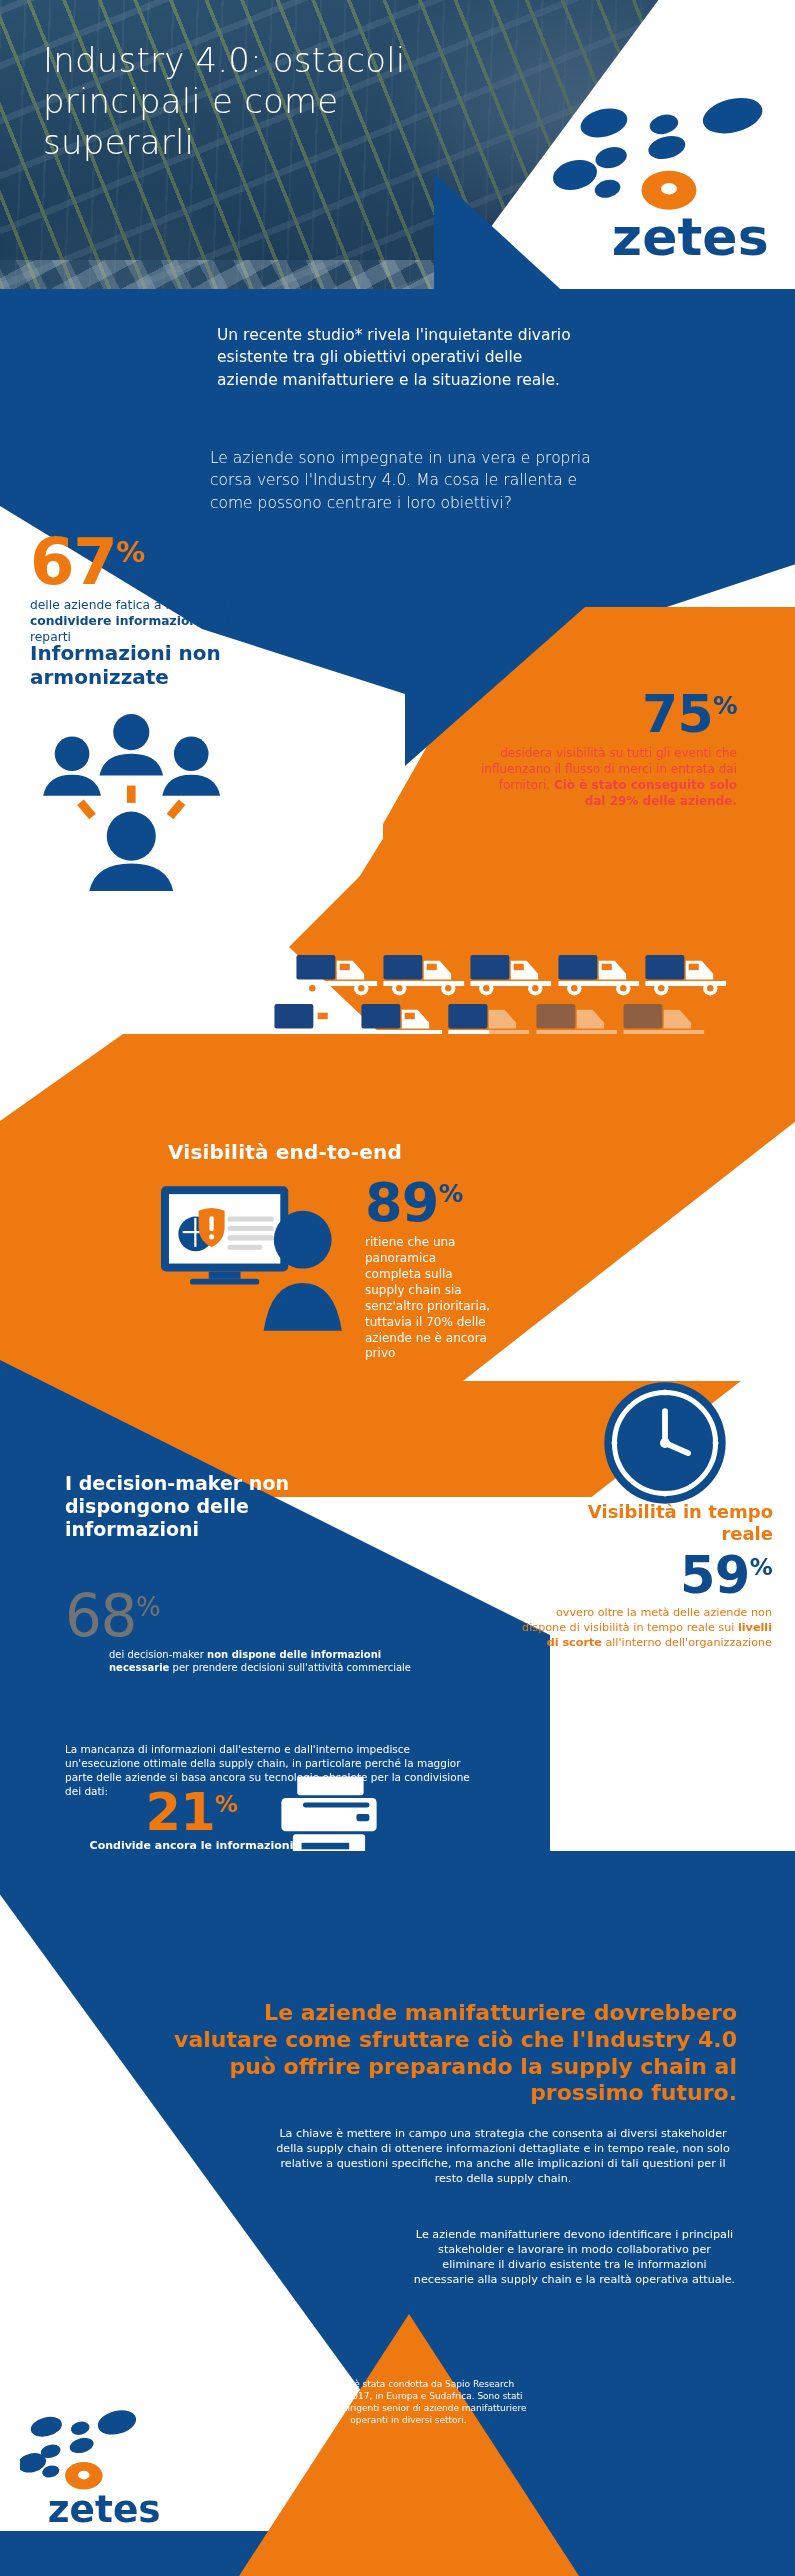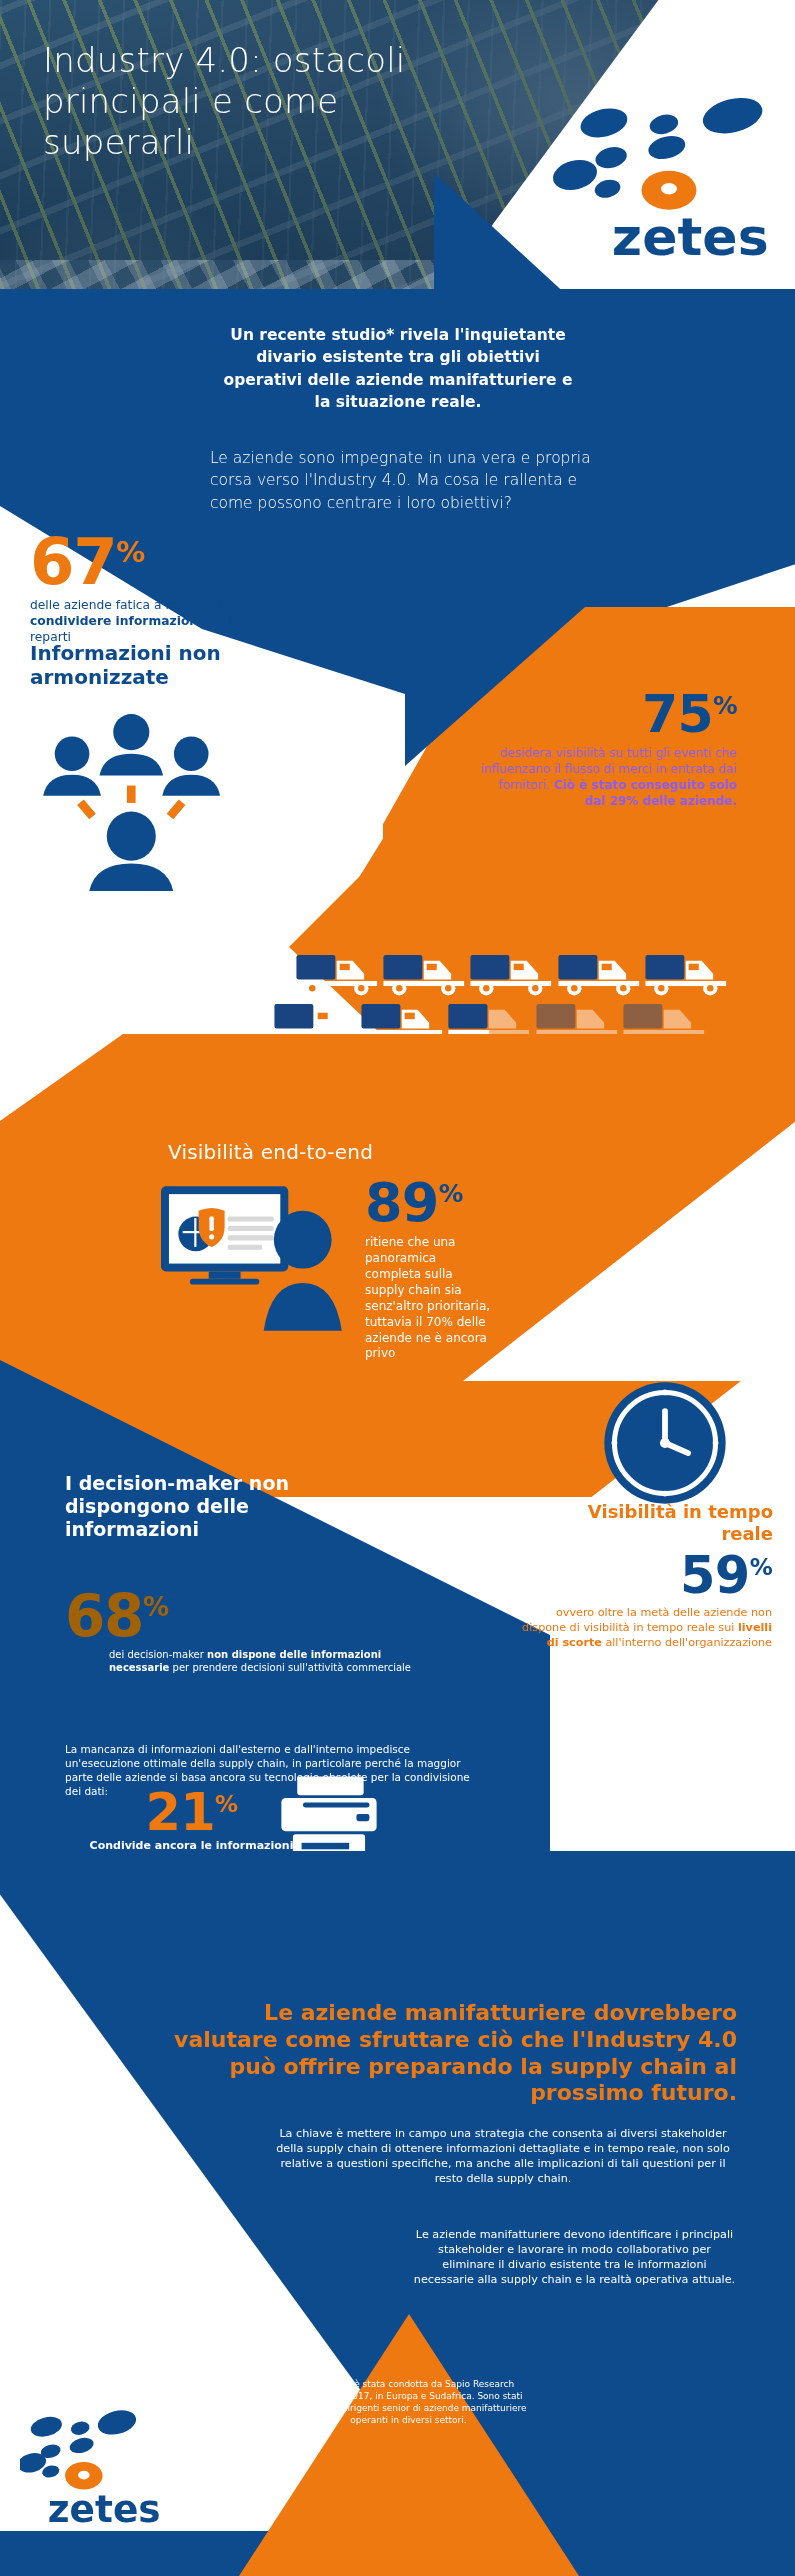--- a/index.html
+++ b/index.html
@@ -73,21 +73,21 @@
     background:#0d4b8c;
     clip-path:polygon(0 0, 796px 0, 796px 0, 796px 275px, 405px 405px, 202px 340px, 0 217px);
   }
   #introShape{
     left:130px; top:304px; width:665px; height:391px;
     background:#0d4b8c;
     clip-path:polygon(0 65px, 304px 0, 665px 0, 665px 239px, 340px 391px, 0 224px);
   }
   #introText{
     left:217px; top:324px; width:362px;
-    text-align:center; color:#fff; font-size:15.5px; line-height:1.45; font-weight:700;
+    color:#fff; font-size:15.5px; line-height:1.45; font-weight:400;
   }
   #introText2{
     left:210px; top:447px; width:383px;
     text-align:left; color:#fff; font-size:15.5px; line-height:1.45; font-weight:300;
   }
 
   
   #stat67{ left:30px; top:535px; width:239px; }
   #stat67 .num{ font-size:64px; line-height:.86; font-weight:bold; color:#ef7911; letter-spacing:-1.4px; }
   #stat67 .num sup{ font-size:29px; vertical-align:super; }
@@ -109,29 +109,29 @@
     left:311px; top:651px; width:485px; height:419px; background:#ef7911;
     clip-path:polygon(188px 0, 485px 0, 485px 419px, 108px 419px, 0 304px);
   }
   #blueTri1{
     left:405px; top:600px; width:188px; height:166px; background:#0d4b8c;
     clip-path:polygon(0 0, 188px 0, 0 166px);
   }
   #stat75{ left:477px; top:691px; width:260px; text-align:right; }
   #stat75 .num{ font-size:52px; line-height:.9; font-weight:bold; color:#0d4b8c; letter-spacing:-0.7px; }
   #stat75 .num sup{ font-size:24.6px; vertical-align:super; }
-  #stat75 .cap{ margin-top:8.7px; font-size:12px; line-height:1.32; color:#8b5cf6; }
+  #stat75 .cap{ margin-top:8.7px; font-size:12px; line-height:1.32; color:#ef4444; }
 
   
   #trucks{ left:295px; top:952px; width:441px; height:95px; }
   .truckrow{ display:flex; gap:2.2px; }
   .truckrow.second{ margin-top:4.3px; margin-left:-22px; }
 
   
-  #t2{ left:168px; top:1140px; width:405px; font-size:20px; color:#fff; font-weight:normal; letter-spacing:0.2px; }
+  #t2{ left:168px; top:1140px; width:405px; font-size:20px; color:#fff; font-weight:bold; letter-spacing:0.2px; }
   #screenIcon{ left:161px; top:1186px; width:188px; height:145px; }
   #stat89{ left:365px; top:1179px; width:239px; }
   #stat89 .num{ font-size:54px; line-height:.9; font-weight:bold; color:#0d4b8c; letter-spacing:-0.7px; }
   #stat89 .num sup{ font-size:24.6px; vertical-align:super; }
   #stat89 .cap{ margin-top:7.2px; font-size:12px; line-height:1.33; color:#fff; width:130px; }
 
   
   #orange2{
     left:0; top:1034px; width:796px; height:463px; background:#ef7911;
     clip-path:polygon(123px 0, 796px 0, 796px 87px, 463px 347px, 796px 347px, 796px 463px, 0 463px, 0 87px);
@@ -150,21 +150,21 @@
 
   #t3{ left:563px; top:1501px; width:210px; text-align:right; font-size:18px; line-height:1.2; color:#ef7911; font-weight:bold; }
   #stat59{ left:519px; top:1553px; width:253px; text-align:right; }
   #stat59 .num{ font-size:51px; line-height:.9; font-weight:bold; color:#0d4b8c; letter-spacing:-0.7px; }
   #stat59 .num sup{ font-size:23px; vertical-align:super; }
   #stat59 .cap{ margin-top:7.2px; font-size:11.2px; line-height:1.33; color:#ef7911; }
 
   
   #t4{ left:65px; top:1472px; width:304px; font-size:19px; line-height:1.2; color:#fff; font-weight:bold; }
   #stat68{ left:65px; top:1591px; width:376px; }
-  #stat68 .num{ font-size:58px; line-height:.88; font-weight:bold; color:#a16207; letter-spacing:-1.4px; }
+  #stat68 .num{ font-size:58px; line-height:.88; font-weight:normal; color:#737373; letter-spacing:-1.4px; }
   #stat68 .num sup{ font-size:26px; vertical-align:super; }
   #stat68 .cap{ margin-top:5.8px; font-size:10px; line-height:1.33; color:#fff; width:311px;margin-left:44px; }
   #para68{ left:65px; top:1715px; width:405px; font-size:10.5px; line-height:1.32; color:#fff;margin-top:28px; }
 
   
   #stat21{ left:83px; top:1790px; width:217px;text-align:center; }
   #stat21 .num{ font-size:51px; line-height:.9; font-weight:bold; color:#ef7911; letter-spacing:-0.7px; }
   #stat21 .num sup{ font-size:23px; vertical-align:super; }
   #stat21 .cap{ margin-top:2.9px; font-size:11px; line-height:1.3; color:#fff; font-weight:bold; }
   #printer{ left:271px; top:1775px; width:116px; height:101px; }

